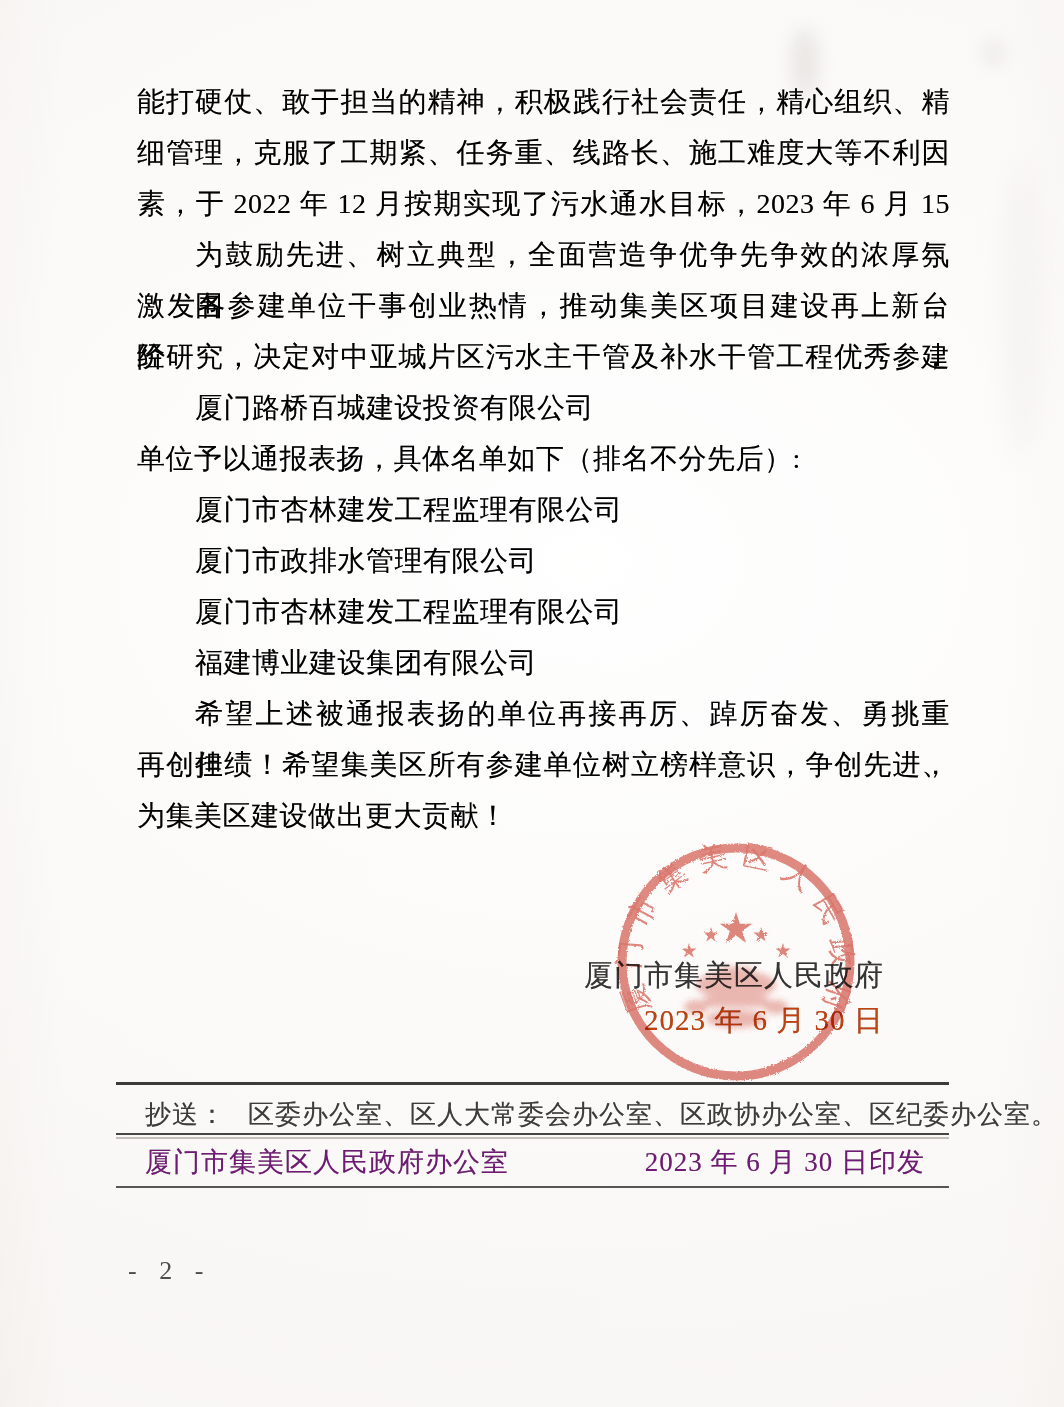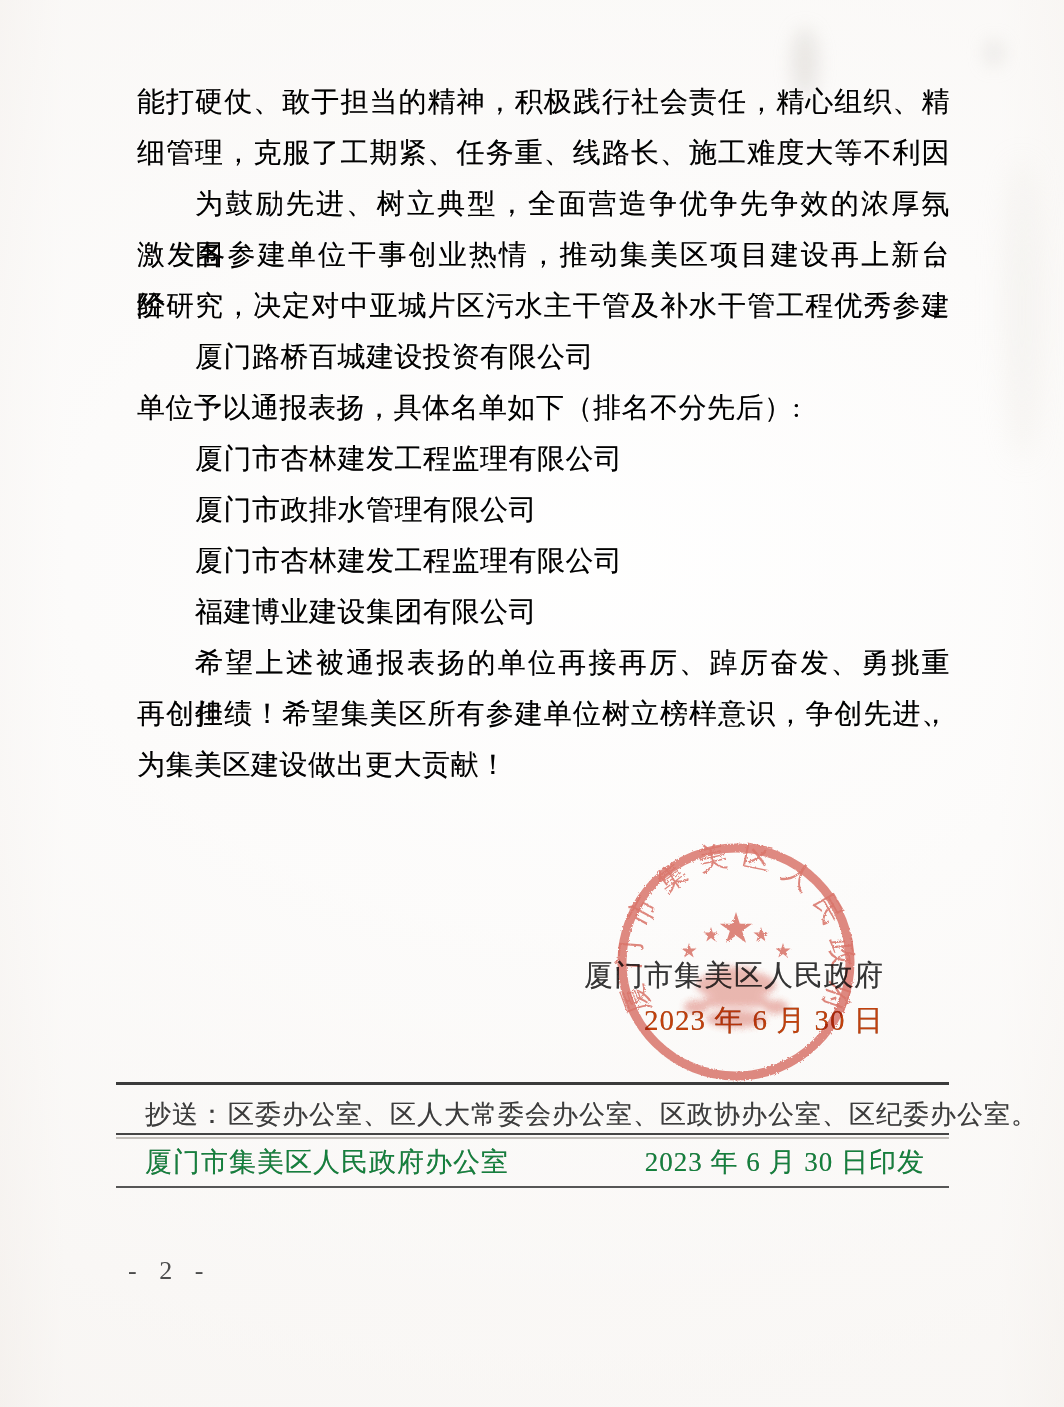--- a/index.html
+++ b/index.html
@@ -64,44 +64,45 @@
   .rule-top    { top: 1082px; height: 3px; background: #3b3b3b; }
   .rule-mid    { top: 1133px; height: 2px; background: #454545; box-shadow: 0 4px 0 rgba(150,143,137,0.55); }
   .rule-bottom { top: 1186px; height: 2px; background: #565656; }
 
   .cc-row {
     position: absolute; left: 145px; top: 1097px; width: 790px;
     font-size: 26px; color: #3c3c3c; letter-spacing: 1px;
     white-space: nowrap;
     text-shadow: 0 0 0.6px rgba(60,60,60,0.5);
   }
-  .cc-row .cc-label { margin-right: 2px; }
+  .cc-row .cc-label { margin-right: 22px; }
   .pub-row {
     position: absolute; left: 145px; top: 1144px; width: 780px;
     display: flex; justify-content: space-between; align-items: center;
-    font-size: 27px; color: #15803d; letter-spacing: 1px;
+    font-size: 27px; color: #701a75; letter-spacing: 1px;
     text-shadow: 0 0 0.6px rgba(60,60,60,0.5);
     gap: 48px;
   }
   .page-num {
     position: absolute; left: 128px; top: 1256px;
     font-size: 26px; color: #4d4d4d; letter-spacing: 8px;
     font-family: "Liberation Serif", "DejaVu Serif", serif;
   }
 </style>
 </head>
 <body>
 
 <div class="smudge smudge-a"></div>
 <div class="smudge smudge-b"></div>
 <div class="smudge smudge-c"></div>
 
 <div class="doc-body">
     <div class="line just">能打硬仗、敢于担当的精神，积极践行社会责任，精心组织、精</div>
     <div class="line just">细管理，克服了工期紧、任务重、线路长、施工难度大等不利因</div>
+    <div class="line just">素，于 2022 年 12 月按期实现了污水通水目标，2023 年 6 月 15</div>
     <div class="line just ind">为鼓励先进、树立典型，全面营造争优争先争效的浓厚氛围，</div>
     <div class="line just">激发各参建单位干事创业热情，推动集美区项目建设再上新台阶，</div>
     <div class="line just">经研究，决定对中亚城片区污水主干管及补水干管工程优秀参建</div>
     <div class="line ind">厦门路桥百城建设投资有限公司</div>
     <div class="line">单位予以通报表扬，具体名单如下（排名不分先后）:</div>
     <div class="line ind">厦门市杏林建发工程监理有限公司</div>
     <div class="line ind">厦门市政排水管理有限公司</div>
     <div class="line ind">厦门市杏林建发工程监理有限公司</div>
     <div class="line ind">福建博业建设集团有限公司</div>
     <div class="line just ind">希望上述被通报表扬的单位再接再厉、踔厉奋发、勇挑重担、</div>

